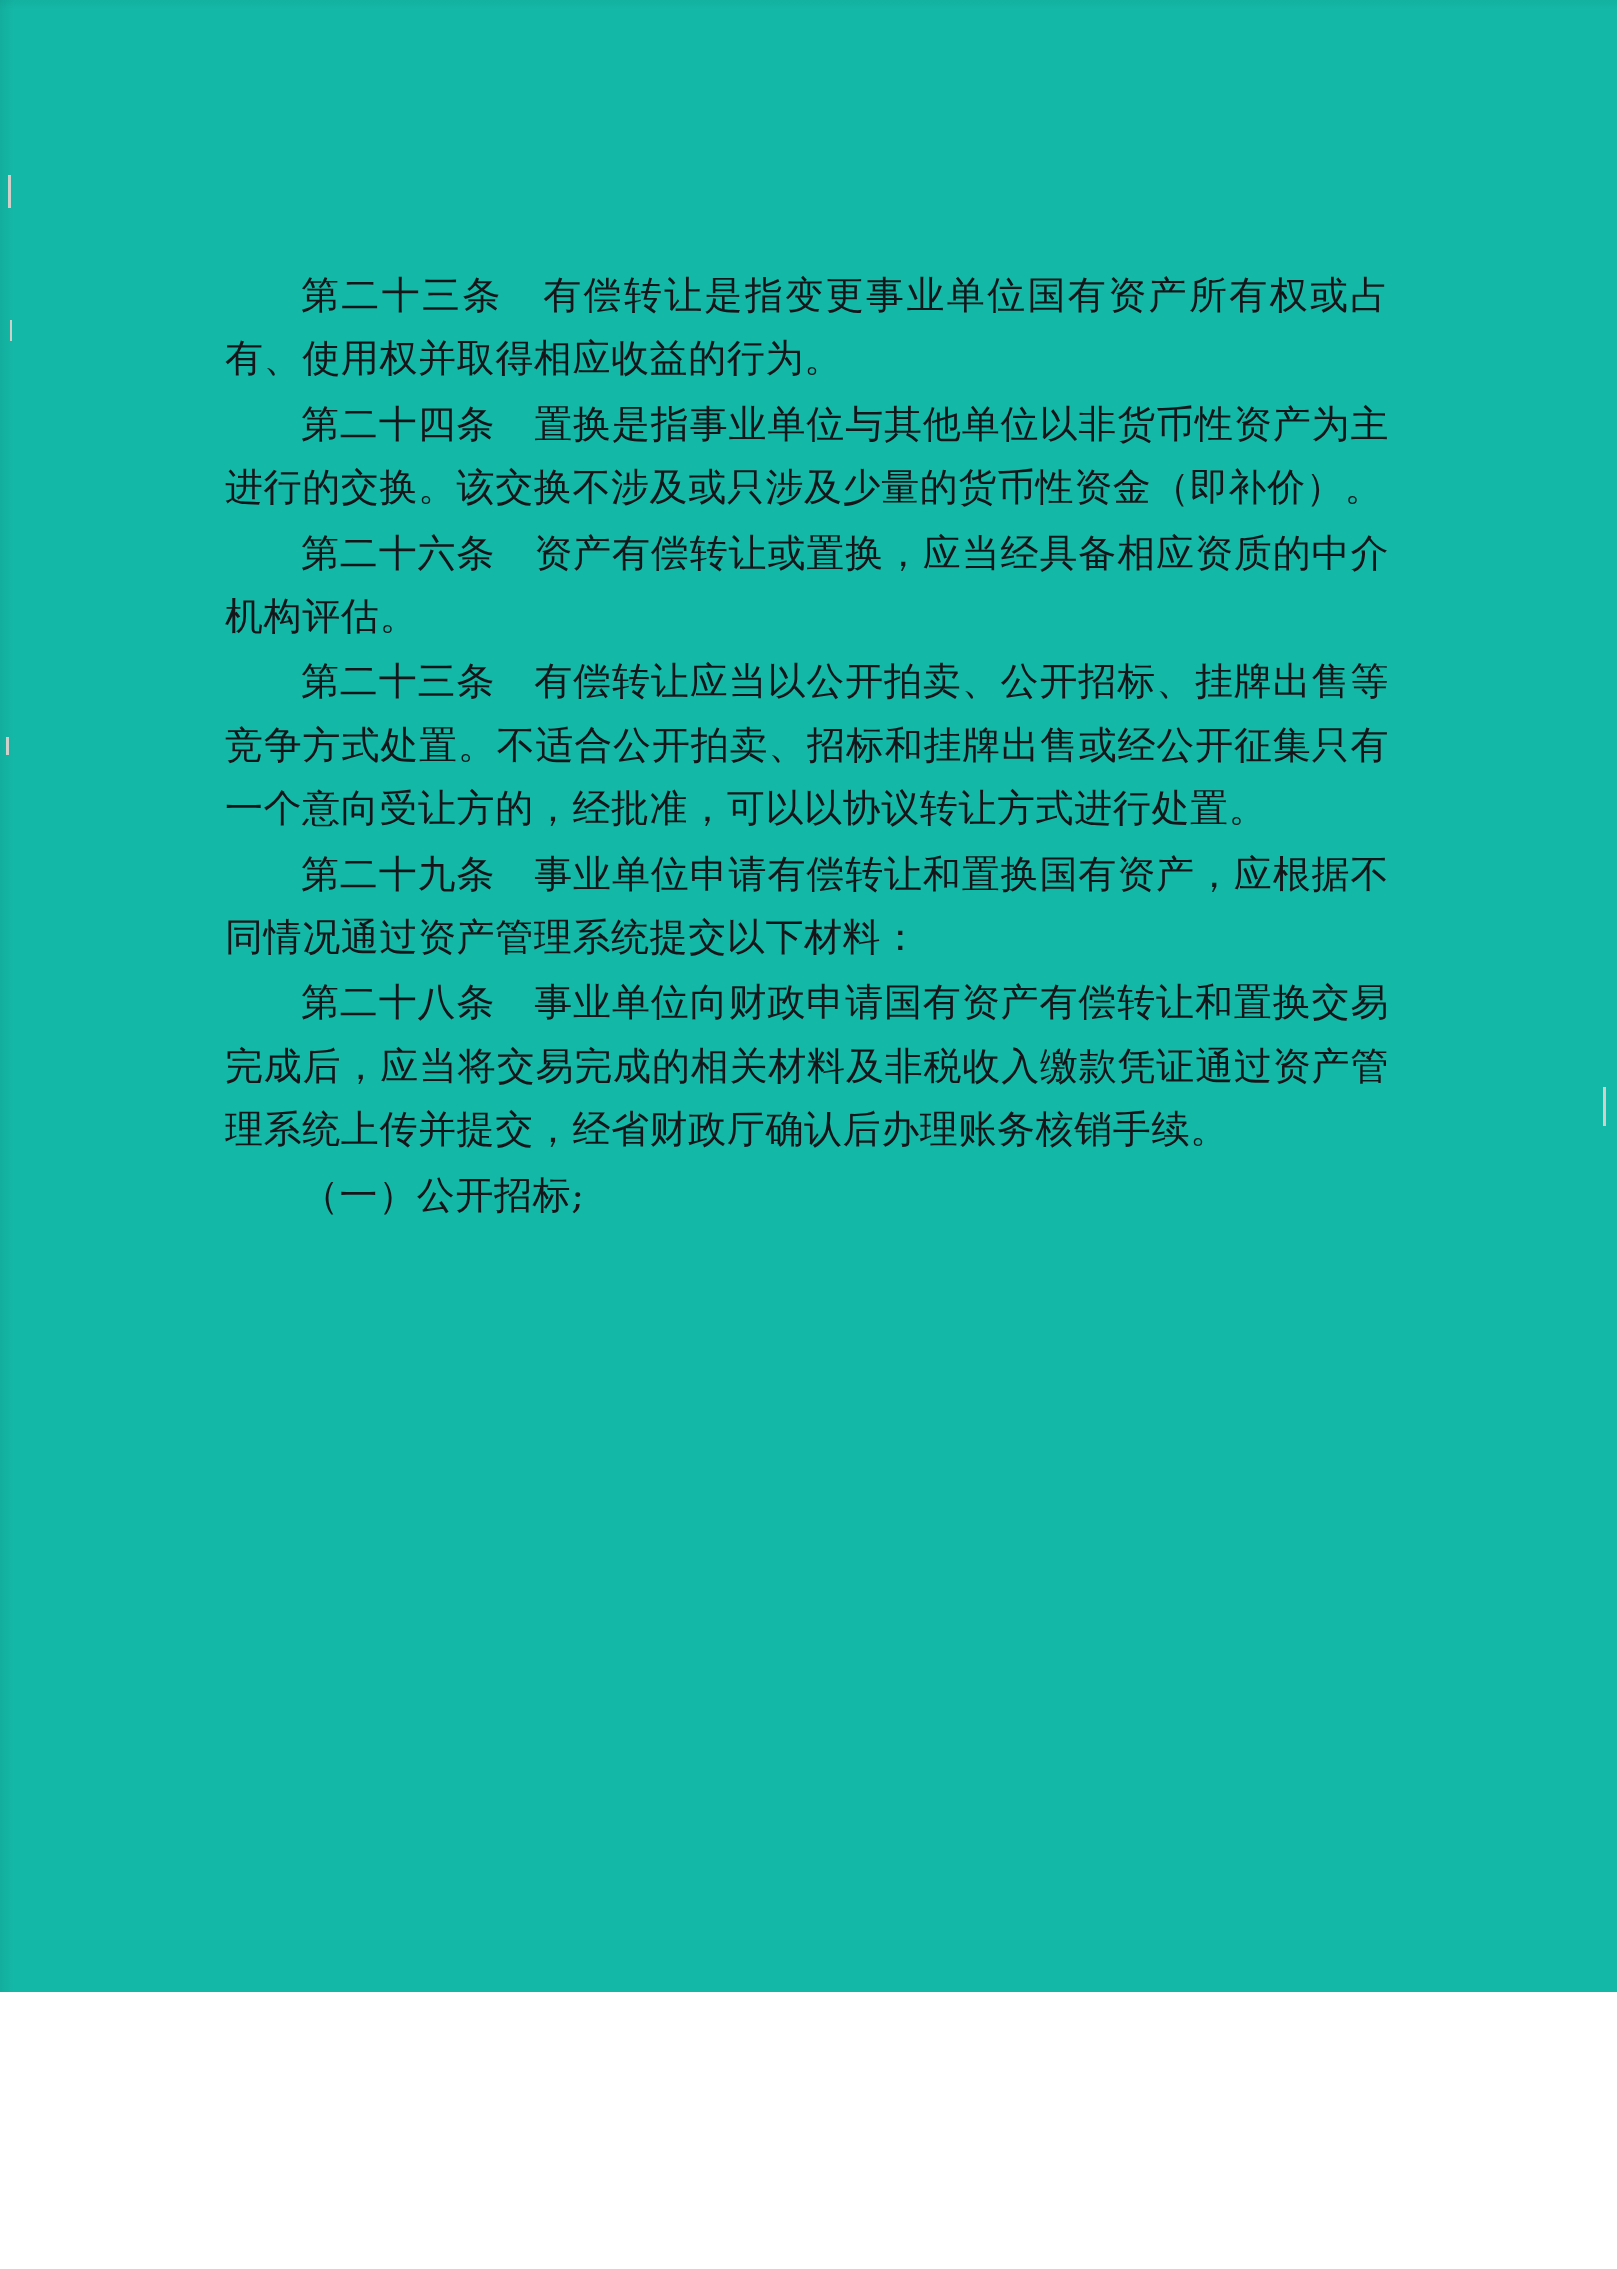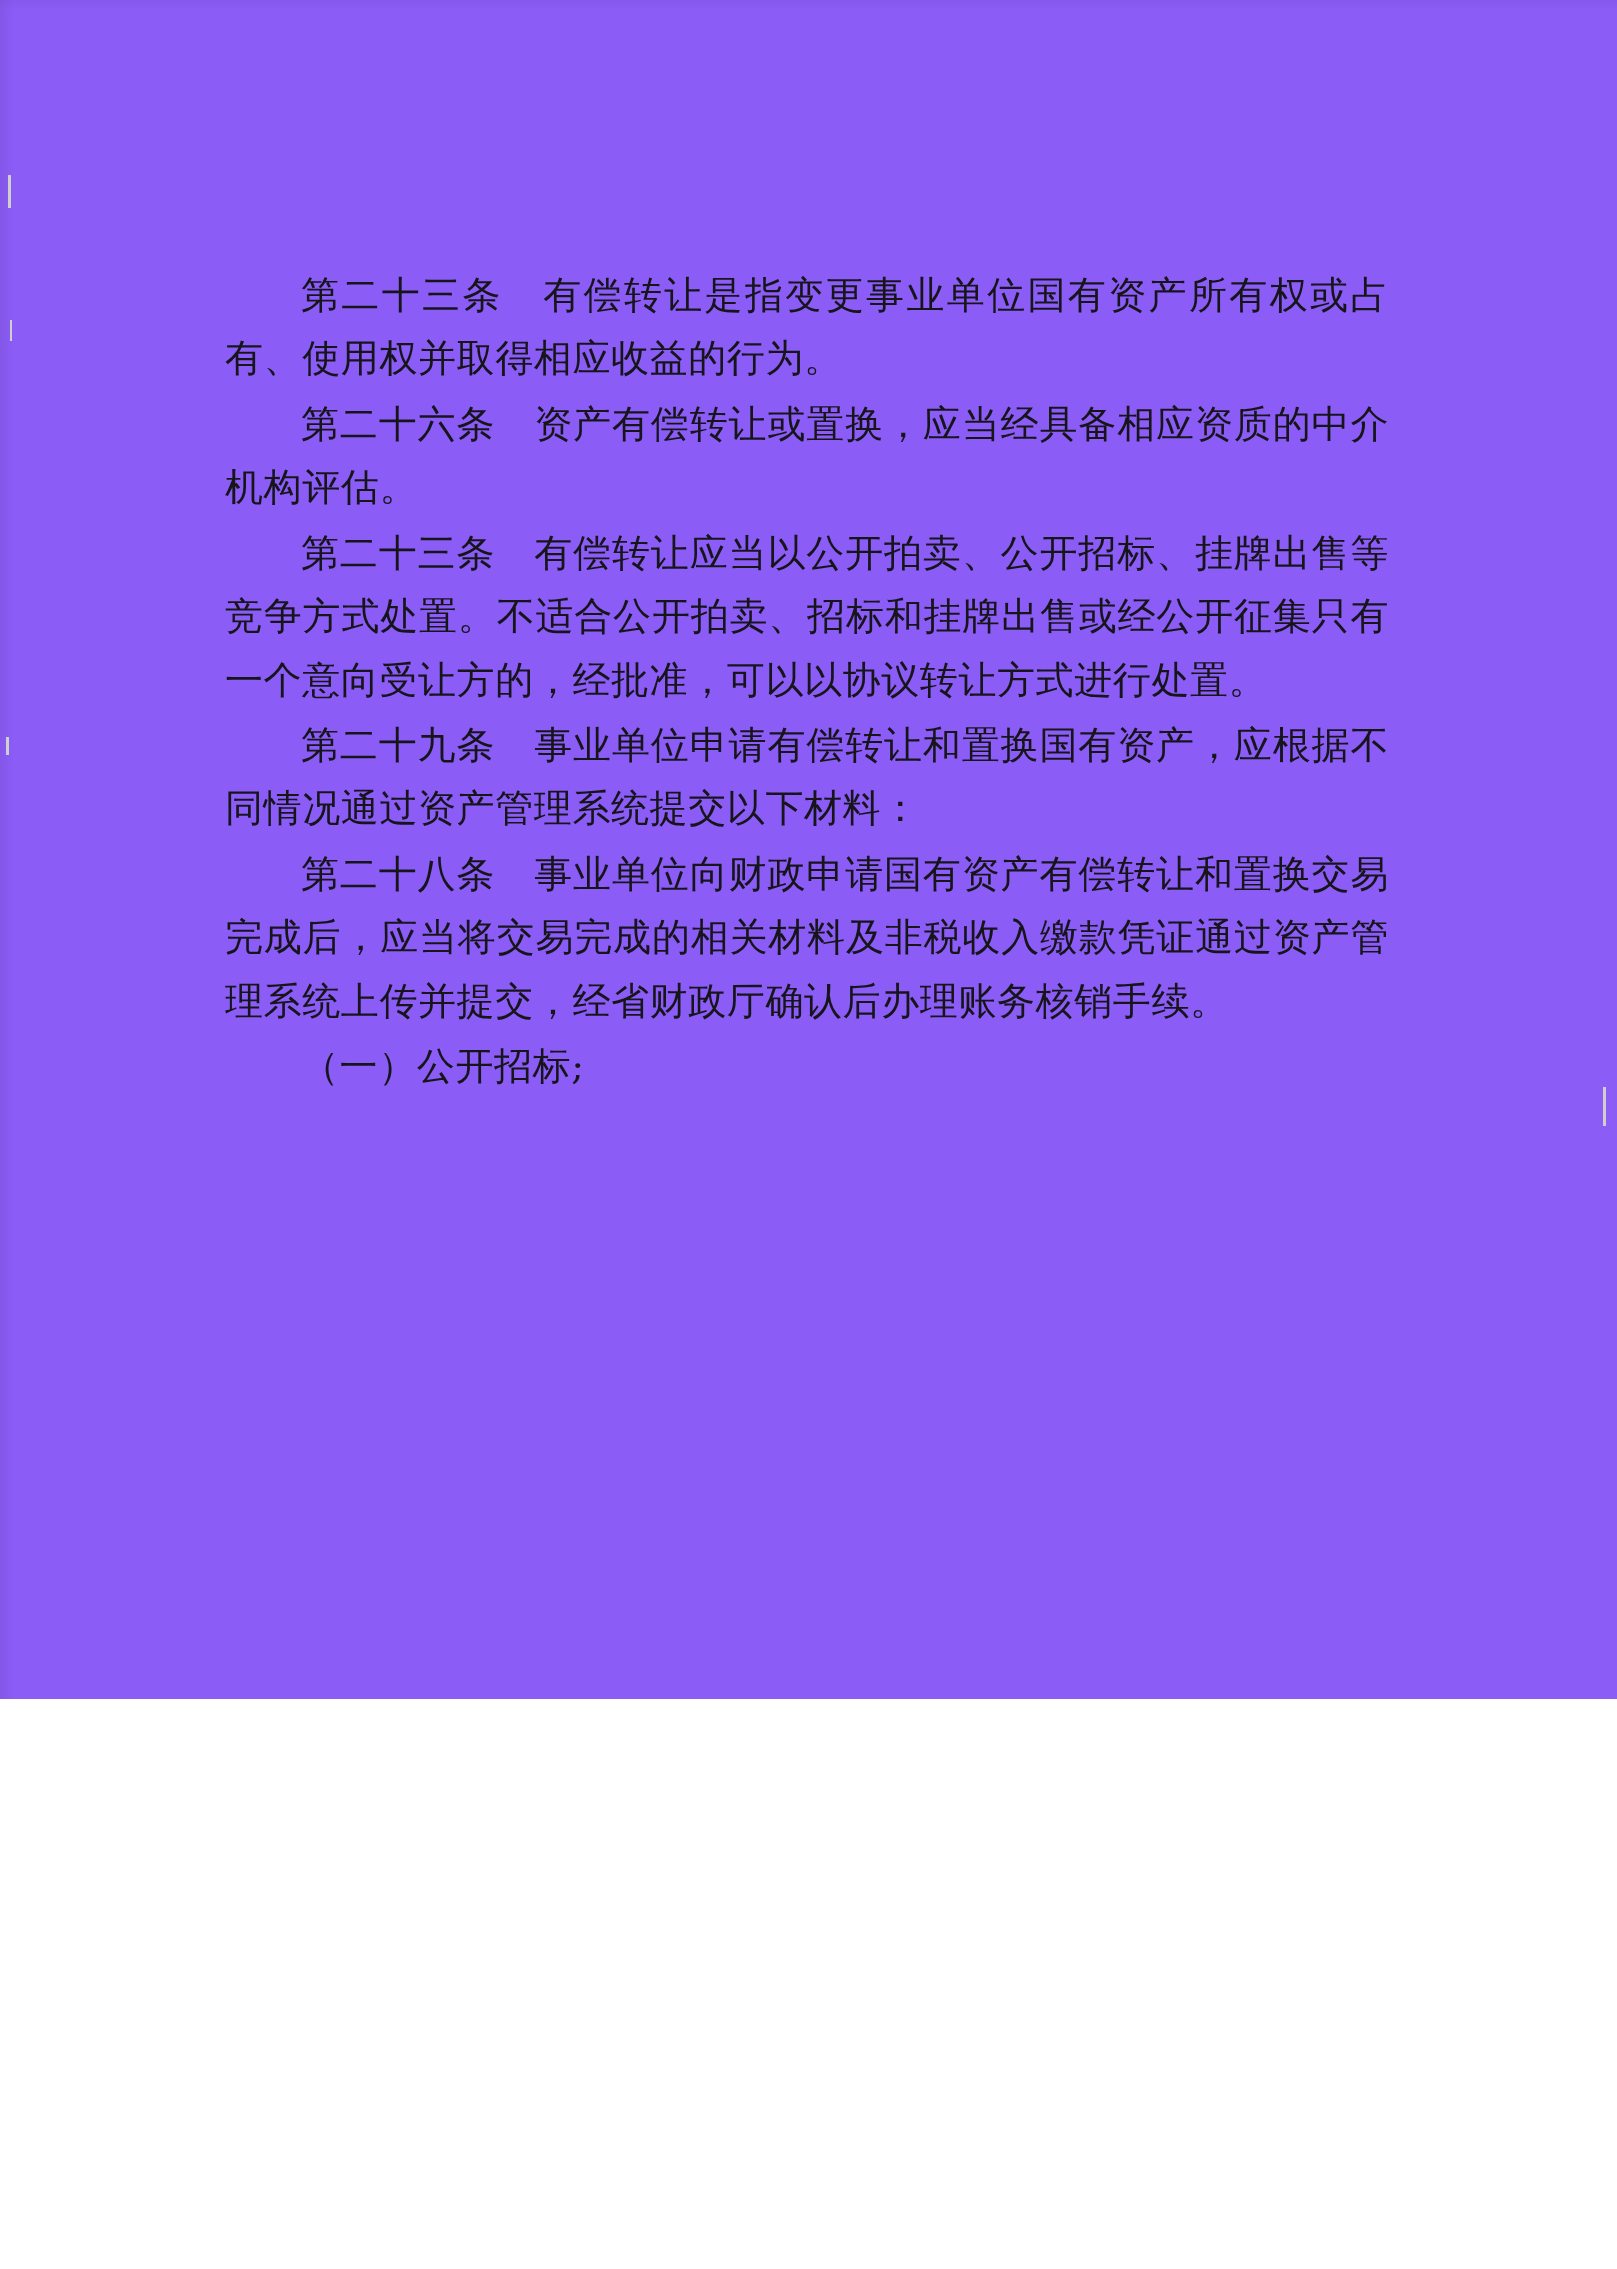--- a/index.html
+++ b/index.html
@@ -3,22 +3,22 @@
 <meta charset="utf-8">
 <style>
   html, body {
     margin: 0;
     padding: 0;
     background: #ffffff;
   }
   #page {
     position: relative;
     width: 1618px;
-    height: 1699px;
-    background: #8b5cf6;
+    height: 1992px;
+    background: #14b8a6;
     overflow: hidden;
     font-family: "DejaVu Serif", "Liberation Serif", serif;
   }
   
   .scan-edge-left {
     position: absolute;
     left: 0; top: 0;
     width: 13.6px; height: 100%;
     background: linear-gradient(to right, rgba(0,0,0,0.055), rgba(0,0,0,0));
     pointer-events: none;
@@ -82,20 +82,21 @@
 
   <div class="scan-edge-left"></div>
   <div class="scan-edge-top"></div>
   <div class="scan-speck" style="left:7.8px; top:175px; width:2.9px; height:33px;"></div>
   <div class="scan-speck" style="left:9.7px; top:320px; width:1.9px; height:21.3px;"></div>
   <div class="scan-speck" style="left:5.8px; top:737px; width:2.9px; height:17.5px;"></div>
   <div class="scan-speck" style="left:1603px; top:1087px; width:2.9px; height:39px;"></div>
 
   <div class="doc-body">
     <p class="para">第二十三条　有偿转让是指变更事业单位国有资产所有权或占有、使用权并取得相应收益的行为。</p>
+    <p class="para">第二十四条　置换是指事业单位与其他单位以非货币性资产为主进行的交换。该交换不涉及或只涉及少量的货币性资金（即补价）。</p>
     <p class="para">第二十六条　资产有偿转让或置换，应当经具备相应资质的中介机构评估。</p>
     <p class="para">第二十三条　有偿转让应当以公开拍卖、公开招标、挂牌出售等竞争方式处置。不适合公开拍卖、招标和挂牌出售或经公开征集只有一个意向受让方的，经批准，可以以协议转让方式进行处置。</p>
     <p class="para">第二十九条　事业单位申请有偿转让和置换国有资产，应根据不同情况通过资产管理系统提交以下材料：</p>
     <p class="para">第二十八条　事业单位向财政申请国有资产有偿转让和置换交易完成后，应当将交易完成的相关材料及非税收入缴款凭证通过资产管理系统上传并提交，经省财政厅确认后办理账务核销手续。</p>
     <p class="para noindent">（一）公开招标;</p>
   </div>
 
   <div class="page-number">— 6 —</div>
   <div class="bottom-smudge"></div>
 

